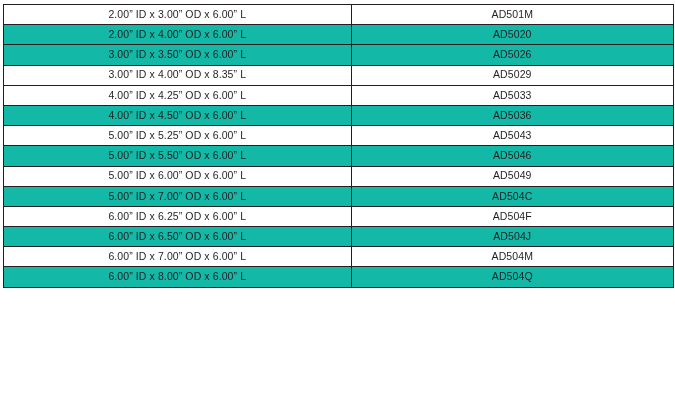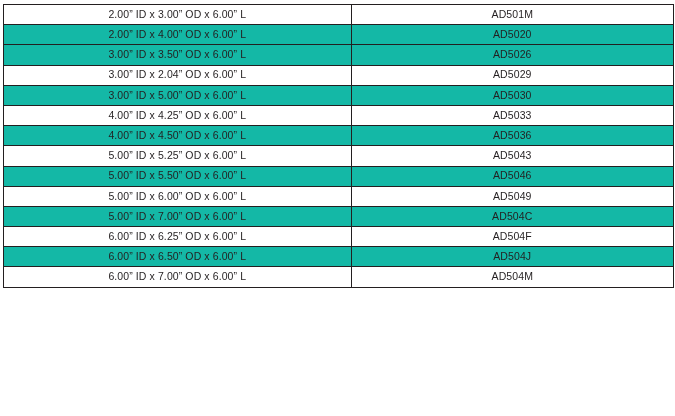--- a/index.html
+++ b/index.html
@@ -60,26 +60,22 @@
         </tr>
         <tr class="shaded">
           <td>2.00” ID x 4.00” OD x 6.00” L</td>
           <td>AD5020</td>
         </tr>
         <tr class="shaded">
           <td>3.00” ID x 3.50” OD x 6.00” L</td>
           <td>AD5026</td>
         </tr>
         <tr class="plain">
-          <td>3.00” ID x 2.04” OD x 6.00” L</td>
+          <td>3.00” ID x 4.00” OD x 8.35” L</td>
           <td>AD5029</td>
-        </tr>
-        <tr class="shaded">
-          <td>3.00” ID x 5.00” OD x 6.00” L</td>
-          <td>AD5030</td>
         </tr>
         <tr class="plain">
           <td>4.00” ID x 4.25” OD x 6.00” L</td>
           <td>AD5033</td>
         </tr>
         <tr class="shaded">
           <td>4.00” ID x 4.50” OD x 6.00” L</td>
           <td>AD5036</td>
         </tr>
         <tr class="plain">
@@ -103,15 +99,19 @@
           <td>AD504F</td>
         </tr>
         <tr class="shaded">
           <td>6.00” ID x 6.50” OD x 6.00” L</td>
           <td>AD504J</td>
         </tr>
         <tr class="plain">
           <td>6.00” ID x 7.00” OD x 6.00” L</td>
           <td>AD504M</td>
         </tr>
+        <tr class="shaded">
+          <td>6.00” ID x 8.00” OD x 6.00” L</td>
+          <td>AD504Q</td>
+        </tr>
       </tbody>
   </table>
 </div>
 
 </body></html>

